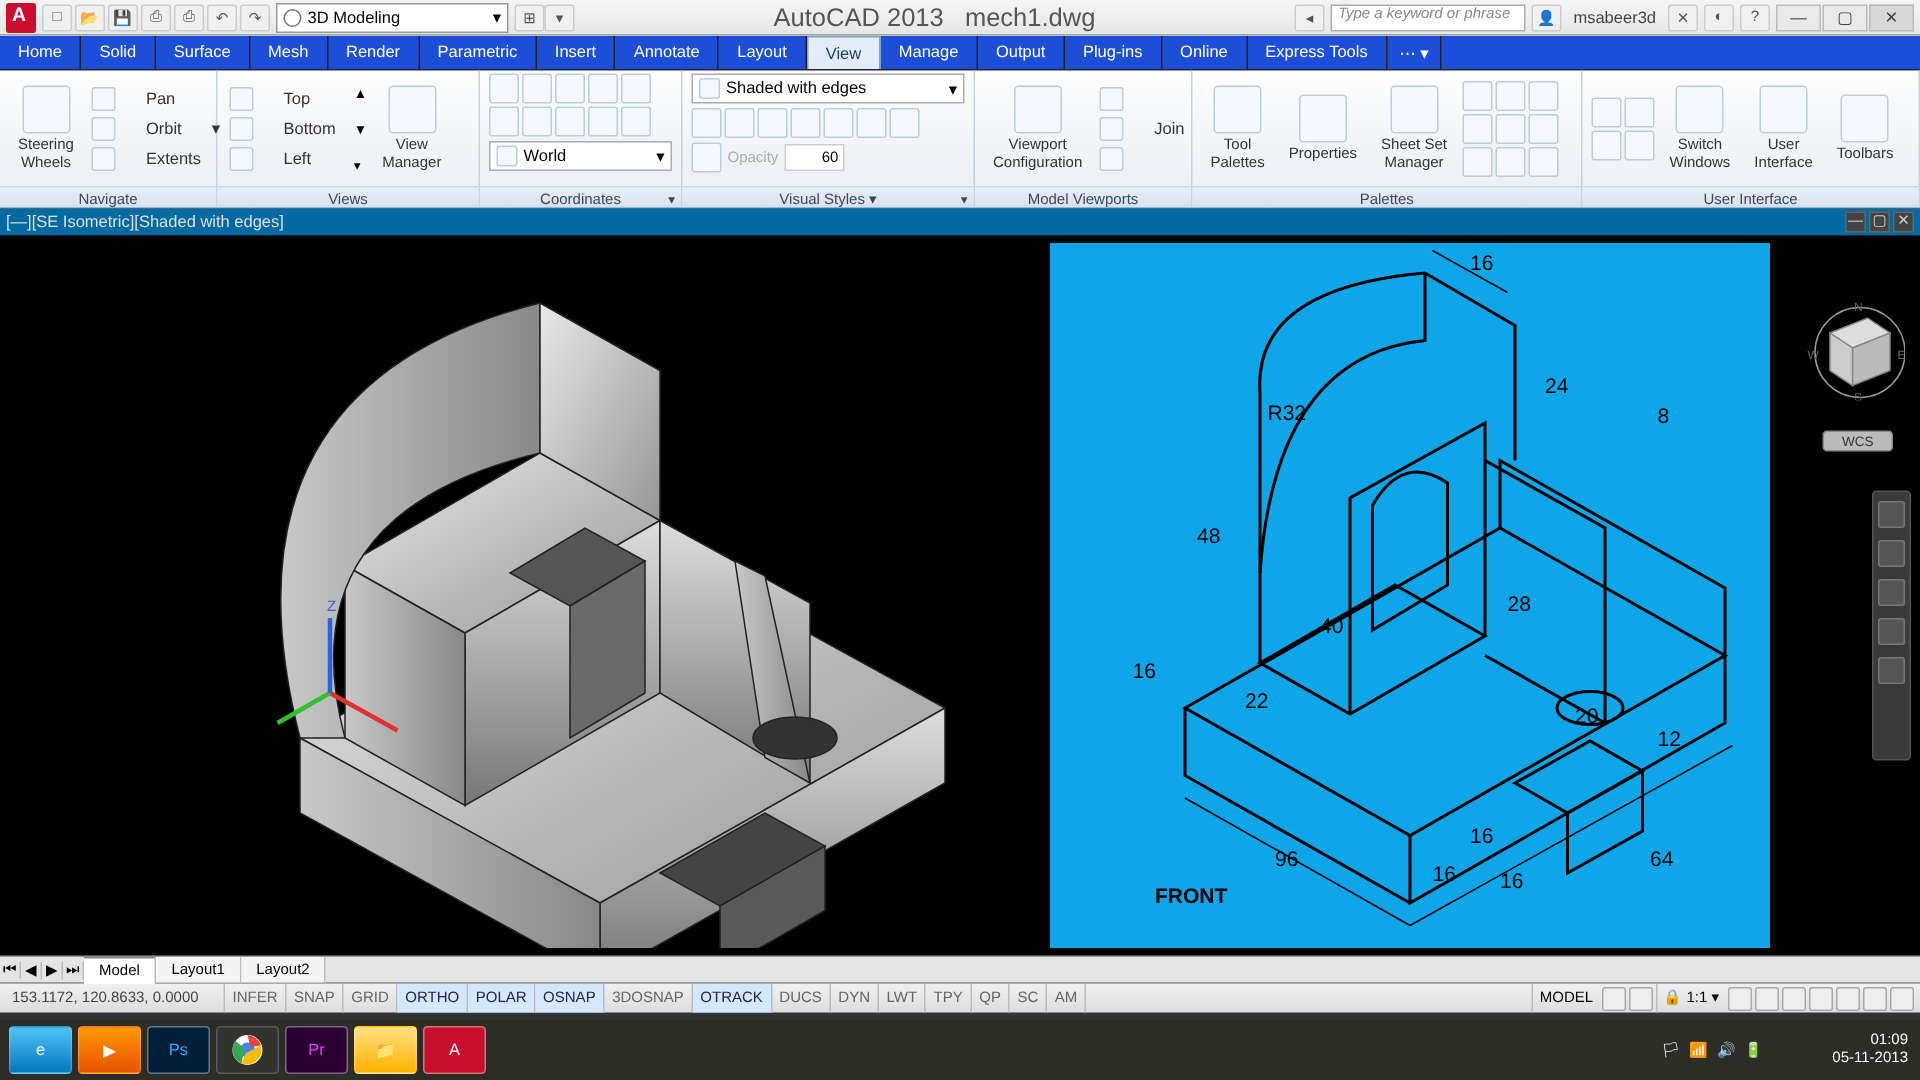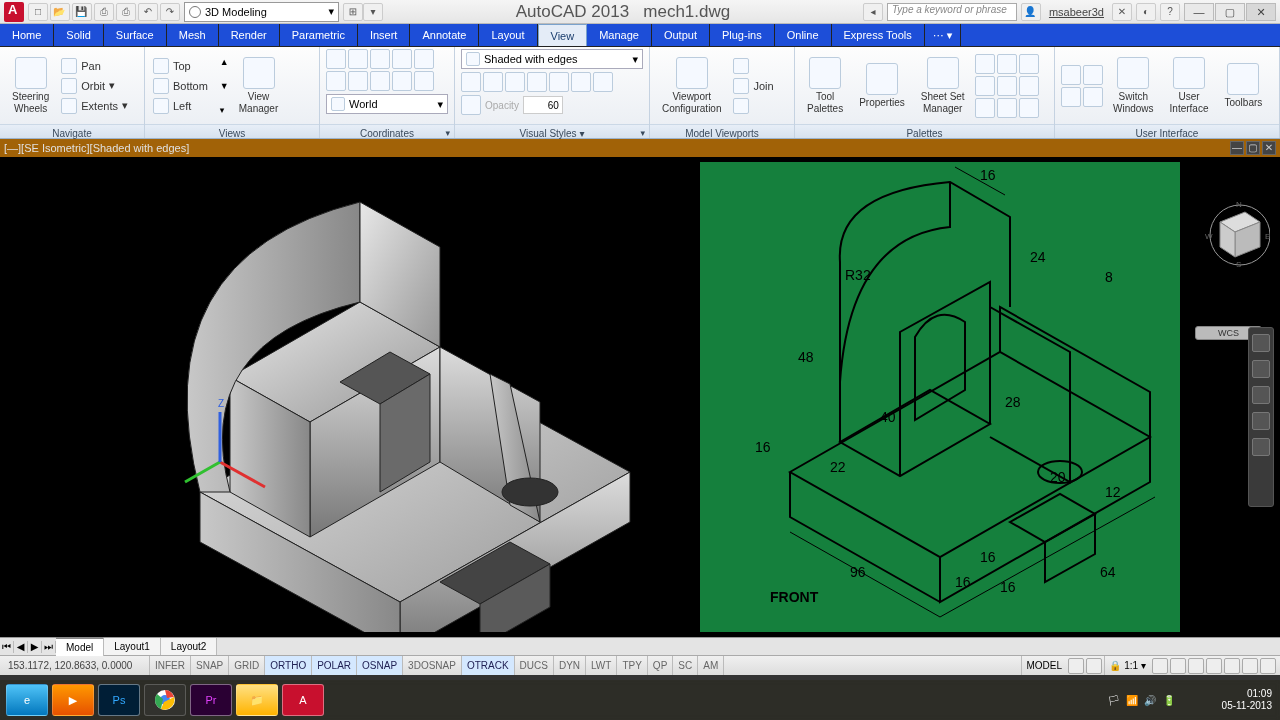--- a/index.html
+++ b/index.html
@@ -9,58 +9,58 @@
 .titlebar { height: 24px; background: linear-gradient(#f5f5f5,#e6e6e6); display: flex; align-items: center; border-bottom: 1px solid #bbb; }
 .app-logo { width: 20px; height: 20px; background: #c8102e; margin: 0 4px; border-radius: 2px; position: relative; }
 .app-logo:after { content: "A"; color: #fff; font-weight: bold; font-size: 13px; position: absolute; left: 4px; top: 0; }
 .qat { display: flex; gap: 2px; }
 .qat-btn { width: 20px; height: 18px; background: #f0f0f0; border: 1px solid #ccc; border-radius: 2px; font-size: 10px; display:flex;align-items:center;justify-content:center;color:#555; }
 .ws-combo { width: 155px; height: 20px; margin-left: 4px; border: 1px solid #999; background: #fff; font-size: 11px; padding: 0 4px; display: flex; align-items: center; }
 .ws-combo .gear { width:12px;height:12px;border:1px solid #777;border-radius:50%;margin-right:4px; }
 .titlebar-center { flex: 1; text-align: center; font-size: 17px; color: #555; }
 .titlebar-right { display: flex; align-items: center; gap: 4px; margin-right: 4px; }
 .search-box { width: 130px; height: 18px; border: 1px solid #aaa; background: #fff; font-size: 10px; font-style: italic; color: #888; padding: 0 4px; position:relative; }
-.user-chip { font-size: 11px; color: #444; padding: 0 4px; text-decoration: underline; }
+.user-chip { font-size: 11px; color: #444; padding: 0 4px; }
 .win-ctrl { display: flex; gap: 1px; }
 .win-btn { width: 30px; height: 18px; background: #e9e9e9; border: 1px solid #bbb; font-size: 11px; text-align: center; line-height: 16px; color: #444; }
 .win-btn.close { background: #d8d8d8; }
 
 
 .menu-row { height: 23px; background: #1d4ed8; display: flex; align-items: stretch; border-bottom:1px solid #222; }
 .menu-tab { padding: 0 12px; color: #fff; font-size: 11px; display: flex; align-items: center; border-right:1px solid #222; cursor: pointer; }
 .menu-tab.active { background: #e4ecf7; color: #1a3d6d; border: 1px solid #7aa2cc; border-bottom: none; }
 
 
 .ribbon { height: 92px; background: linear-gradient(#fdfdfd,#e9edf3); border-bottom: 1px solid #9cb3cc; display: flex; }
 .panel { border-right: 1px solid #c5d2e1; display: flex; flex-direction: column; position: relative; }
 .panel-body { flex: 1; display: flex; align-items: center; padding: 2px 6px; gap: 4px; }
 .panel-title { height: 14px; background: linear-gradient(#e7eef7,#d7e2ef); font-size: 10px; text-align: center; color: #3a4a5c; border-top: 1px solid #cbd8e6; position:relative; line-height:17px; }
 .panel-title .arrow { position:absolute; right:4px; font-size:9px; }
 .big-btn { display: flex; flex-direction: column; align-items: center; padding: 2px 6px; font-size: 10px; color: #333; text-align:center; line-height:1.15; cursor:pointer; }
 .big-ico { width: 32px; height: 32px; border:1px solid #bcd; background:#f5f9ff; margin-bottom: 2px; border-radius:3px; }
 .small-row { display: flex; flex-direction: column; gap: 2px; }
-.small-item { display: flex; align-items: center; font-size: 11px; color: #333; gap: 4px; cursor:pointer; padding:1px 2px; }
+.small-item { display: flex; align-items: center; font-size: 11px; color: #333; gap: 20px; cursor:pointer; padding:1px 2px; }
 .small-ico { width: 16px; height: 16px; border: 1px solid #bcd; background:#f5f9ff; border-radius:2px; }
 .combo-ribbon { height: 20px; border: 1px solid #aab; background: #fff; font-size: 11px; padding: 0 4px; display:flex; align-items:center; min-width:120px; }
 .ico-grid { display: grid; grid-template-columns: repeat(4, 20px); gap: 2px; }
 .ico-grid.cols2 { grid-template-columns: repeat(2, 20px); }
 .ico-grid.cols3 { grid-template-columns: repeat(3, 20px); }
 .mini { width:20px;height:20px;border:1px solid #bcd;background:#f5f9ff;border-radius:2px;cursor:pointer; }
 
 
-.vp-label { height: 18px; background: #a16207; color: #e0e0e0; font-size: 11px; padding-left: 4px; line-height:18px; position:relative; }
+.vp-label { height: 18px; background: #0369a1; color: #e0e0e0; font-size: 11px; padding-left: 4px; line-height:18px; position:relative; }
 .vp-label .wc { position:absolute; right:4px; display:flex; gap:2px; top:2px; }
 .vp-label .wc span { width:14px;height:14px;background:#444;color:#ccc;font-size:10px;text-align:center;line-height:12px;border:1px solid #666; }
 
 
 .draw-area { position: relative; height: 480px; background: #000; overflow:hidden; }
 .model-3d { position: absolute; left: 10px; top: 5px; width: 670px; height: 470px; }
-.ref-drawing { position: absolute; right: 100px; top: 5px; width: 480px; height: 470px; background: #15803d; }
+.ref-drawing { position: absolute; right: 100px; top: 5px; width: 480px; height: 470px; background: #0ea5e9; }
 .viewcube { position:absolute; right:10px; top:40px; width:70px; height:70px; }
-.wcs-badge { position:absolute; right:18px; top:130px; background:#bbb; color:#333; font-size:9px;padding:1px 22px;border-radius:3px;border:1px solid #888;margin-top:39px; }
+.wcs-badge { position:absolute; right:18px; top:130px; background:#bbb; color:#333; font-size:9px;padding:1px 12px;border-radius:3px;border:1px solid #888; }
 .navbar-right { position:absolute; right:6px; top:170px; width:26px; height:180px; background:#3a3a3a; border:1px solid #555; border-radius:3px; display:flex; flex-direction:column; align-items:center; padding-top:6px; gap:8px; }
 .nav-item { width:18px;height:18px;border:1px solid #777; background:#555; border-radius:2px; }
 
 
 .sheet-tabs { height: 18px; background: #e4e4e4; display: flex; align-items:center; font-size:10px; border-top:1px solid #999; }
 .sheet-nav { display:flex; }
 .sheet-nav span { width:14px;text-align:center;border-right:1px solid #bbb;cursor:pointer; }
 .sheet-tab { padding: 0 10px; border-right:1px solid #bbb; background:#f4f4f4; cursor:pointer; line-height:17px; }
 .sheet-tab.active { background: #fff; border-top:2px solid #888; }
 

